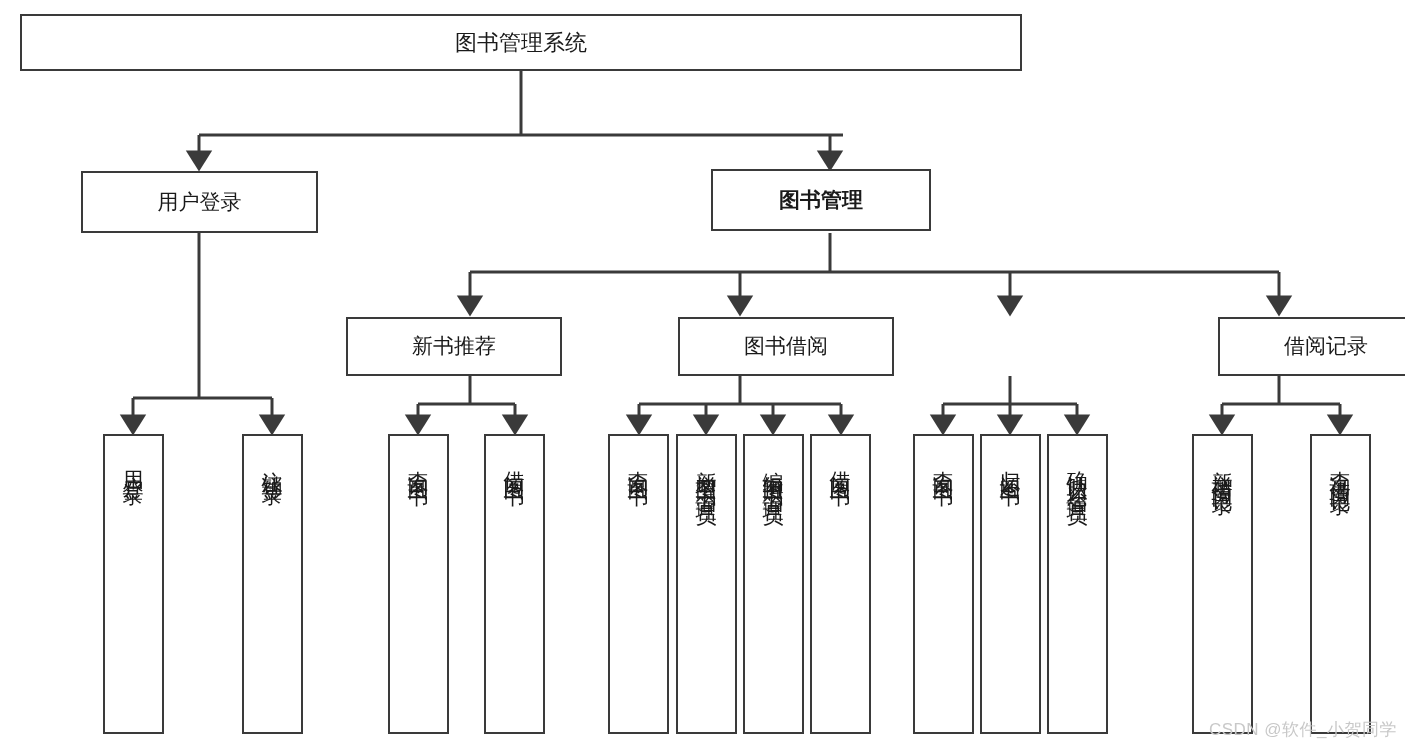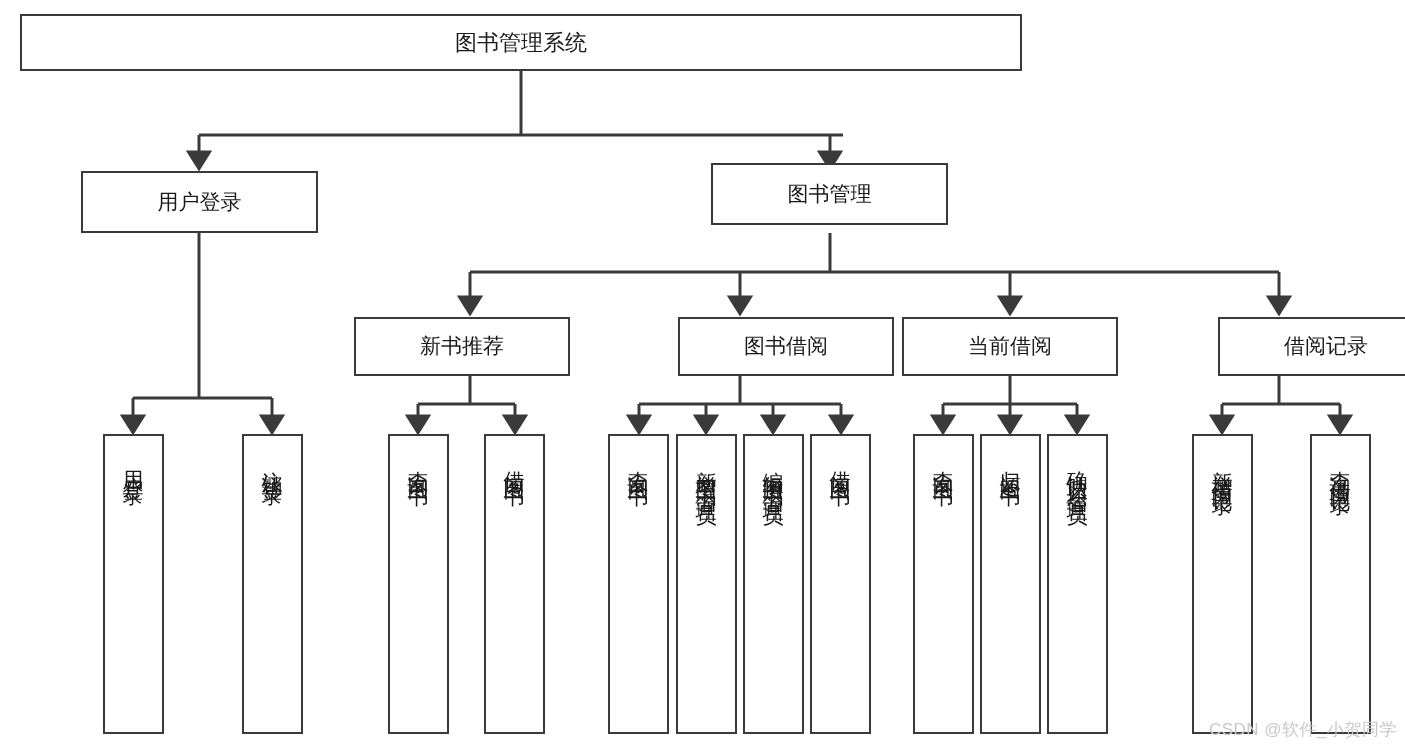--- a/index.html
+++ b/index.html
@@ -73,32 +73,29 @@
     </g>
   </svg>
 
   <div class="node root" style="left:20px;top:14px;width:1002px;height:57px;">
     <span class="lbl">图书管理系统</span>
   </div>
 
   <div class="node lvl2" style="left:81px;top:171px;width:237px;height:62px;">
     <span class="lbl">用户登录</span>
   </div>
-  <div class="node lvl2" style="left:711px;top:163px;width:237px;height:62px;">
+  <div class="node lvl2" style="left:711px;top:169px;width:220px;height:62px;font-weight:bold;">
     <span class="lbl">图书管理</span>
   </div>
 
-  <div class="node lvl3" style="left:354px;top:317px;width:216px;height:59px;">
+  <div class="node lvl3" style="left:346px;top:317px;width:216px;height:59px;">
     <span class="lbl">新书推荐</span>
   </div>
   <div class="node lvl3" style="left:632px;top:317px;width:216px;height:59px;margin-left:46px;">
     <span class="lbl">图书借阅</span>
-  </div>
-  <div class="node lvl3" style="left:902px;top:317px;width:216px;height:59px;">
-    <span class="lbl">当前借阅</span>
   </div>
   <div class="node lvl3" style="left:1171px;top:317px;width:216px;height:59px;margin-left:47px;">
     <span class="lbl">借阅记录</span>
   </div>
 
   <div class="node leaf" style="left:103px;top:434px;width:61px;height:300px;">
     <span class="lbl">用户登录</span>
   </div>
   <div class="node leaf" style="left:242px;top:434px;width:61px;height:300px;">
     <span class="lbl">注销登录</span>

